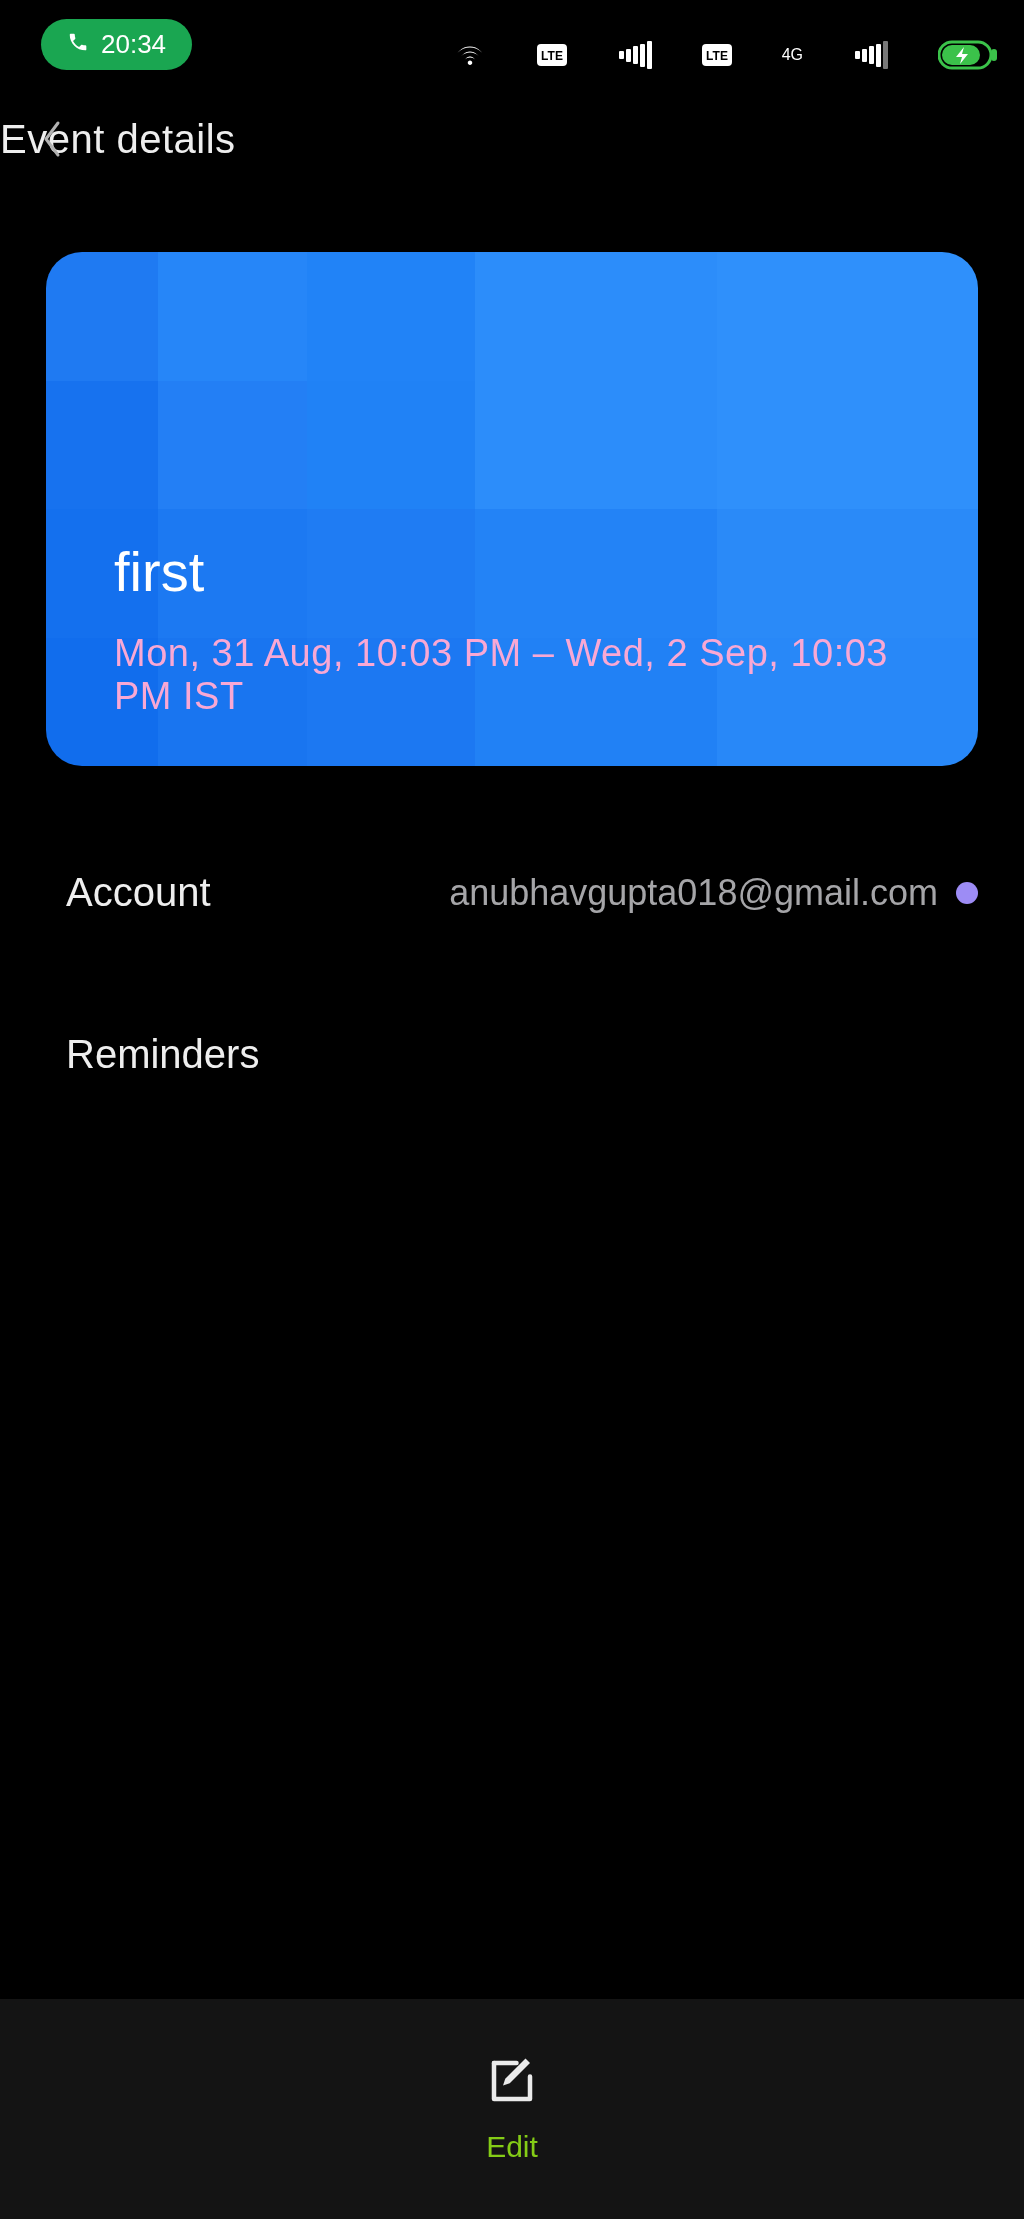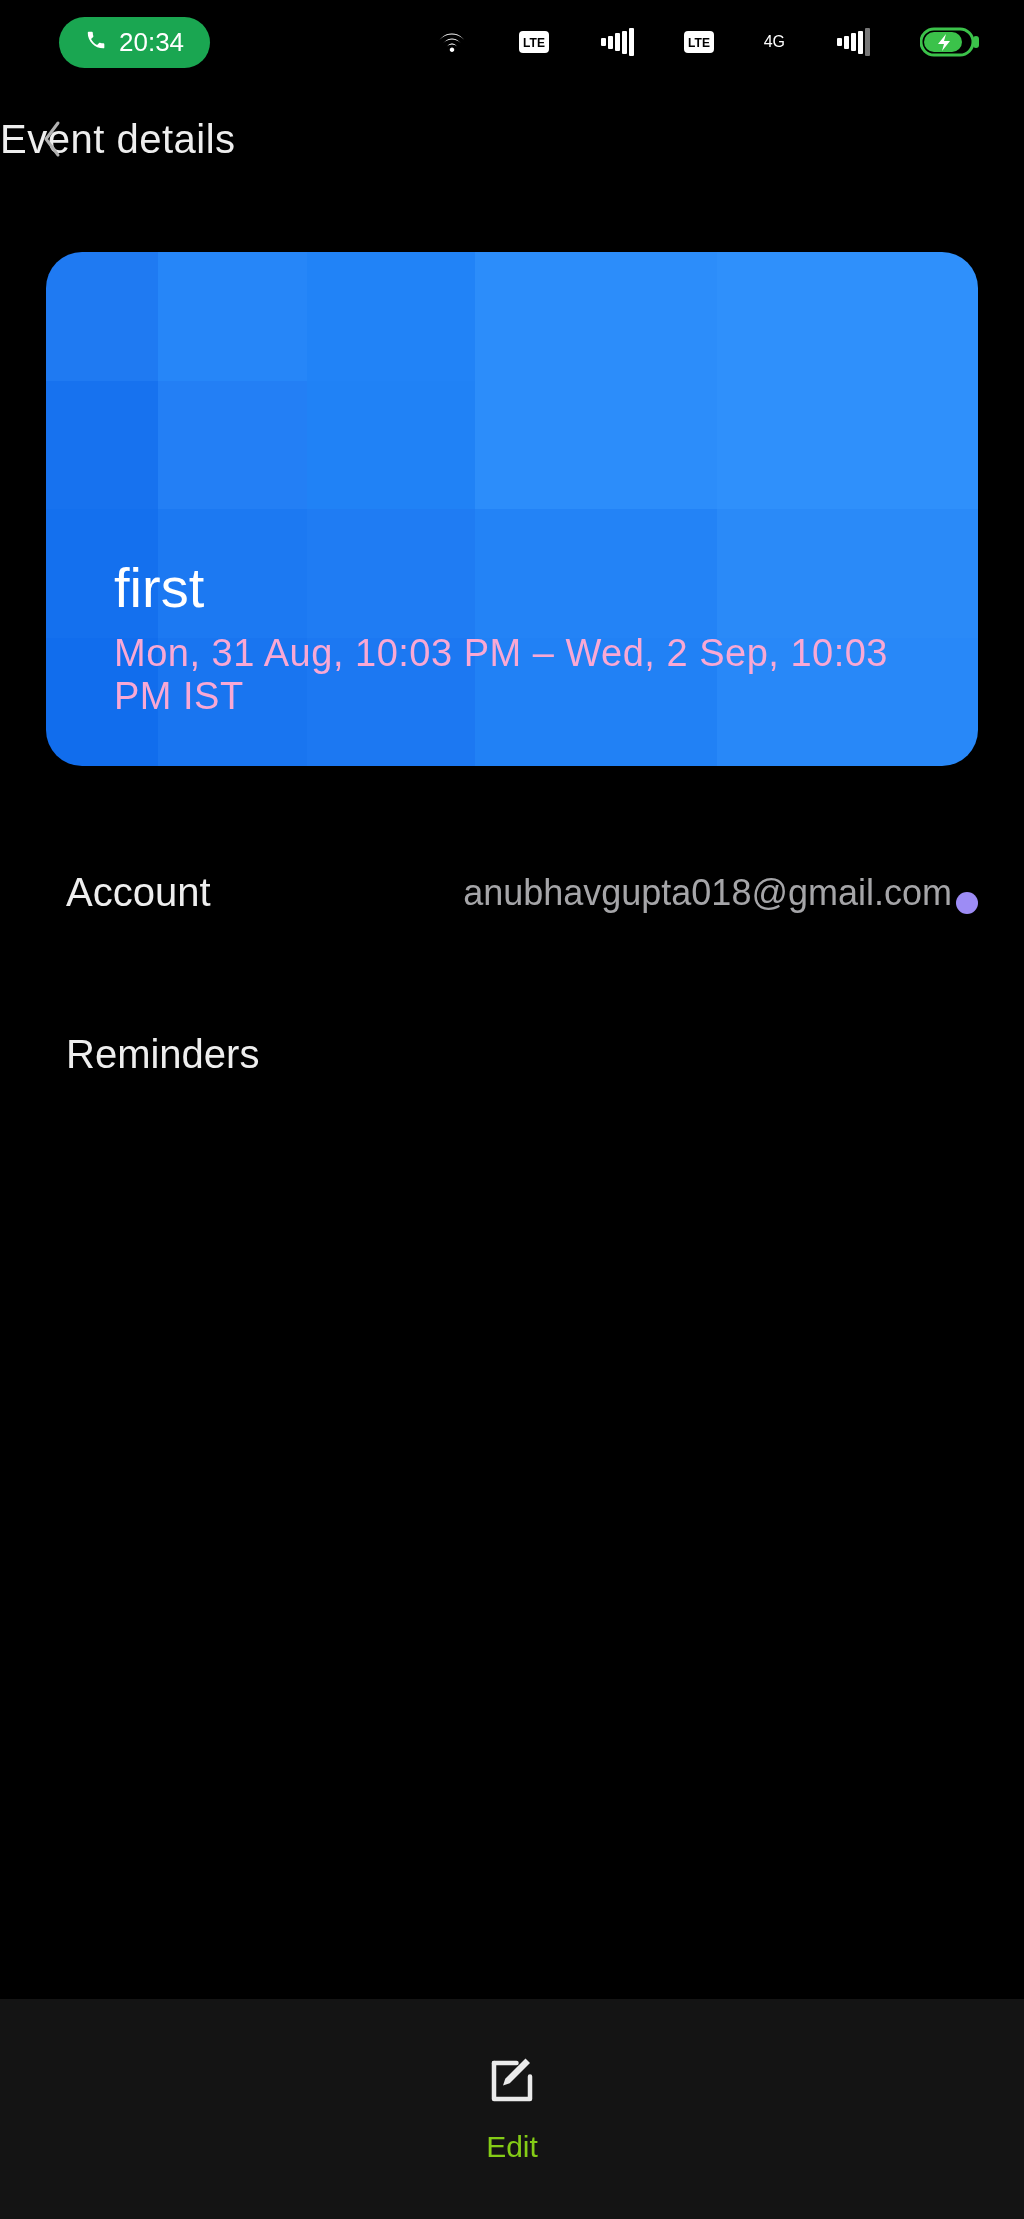--- a/index.html
+++ b/index.html
@@ -8,26 +8,26 @@
     height: 2219px;
     background: #000;
     color: #fff;
     font-family: 'Segoe UI', Arial, sans-serif;
     overflow: hidden;
     position: relative;
   }
   
   .status-bar {
     position: absolute;
-    top: 7px; left: 0; right: 0;
+    top: 0; left: 0; right: 0;
     height: 70px;
     display: flex;
-    align-items: center;
+    align-items: flex-end;
     justify-content: space-between;
-    padding: 0 44px;
+    padding: 0 26px;
   }
   .call-pill {
     background: #1aa651;
     border-radius: 40px;
     padding: 10px 26px;
     display: flex;
     align-items: center;
     gap: 12px;
     font-size: 26px;
     color: #fff;
@@ -76,36 +76,36 @@
     grid-template-columns: 12% 16% 18% 26% 28%;
     grid-template-rows: 1fr 1fr 1fr 1fr;
   }
   .mosaic div { background: #1b7af5; }
   .event-text {
     position: absolute;
     left: 68px;
     bottom: 48px;
     right: 40px;
   }
-  .event-title { font-size: 56px; color: #fff; font-weight: 400; margin-bottom: 12px; }
+  .event-title { font-size: 56px; color: #fff; font-weight: 400; margin-bottom: 28px; }
   .event-time  { font-size: 38px; color: #f9a8d4; font-weight: 400; letter-spacing: 0.5px; }
 
   
   .row {
     position: absolute;
     left: 66px;
     right: 46px;
     display: flex;
     align-items: center;
     justify-content: space-between;
   }
   .row-account { top: 870px; }
   .row-reminders { top: 1032px; }
   .row-label { font-size: 40px; color: #eee; }
-  .row-value { font-size: 36px; color: #a5a5a8; display:flex; align-items:flex-end; gap: 4px; }
+  .row-value { font-size: 36px; color: #a5a5a8; display:flex; align-items:center; gap: 18px; }
   .row-value.light { color: #e3e3e3; font-size: 38px; }
   .account-dot {
     width: 22px; height: 22px; border-radius: 50%;
     background: #9d8cf5;
   }
   .chevron-right { width: 22px; height: 28px; }
 
   
   .bottom-bar {
     position: absolute;

